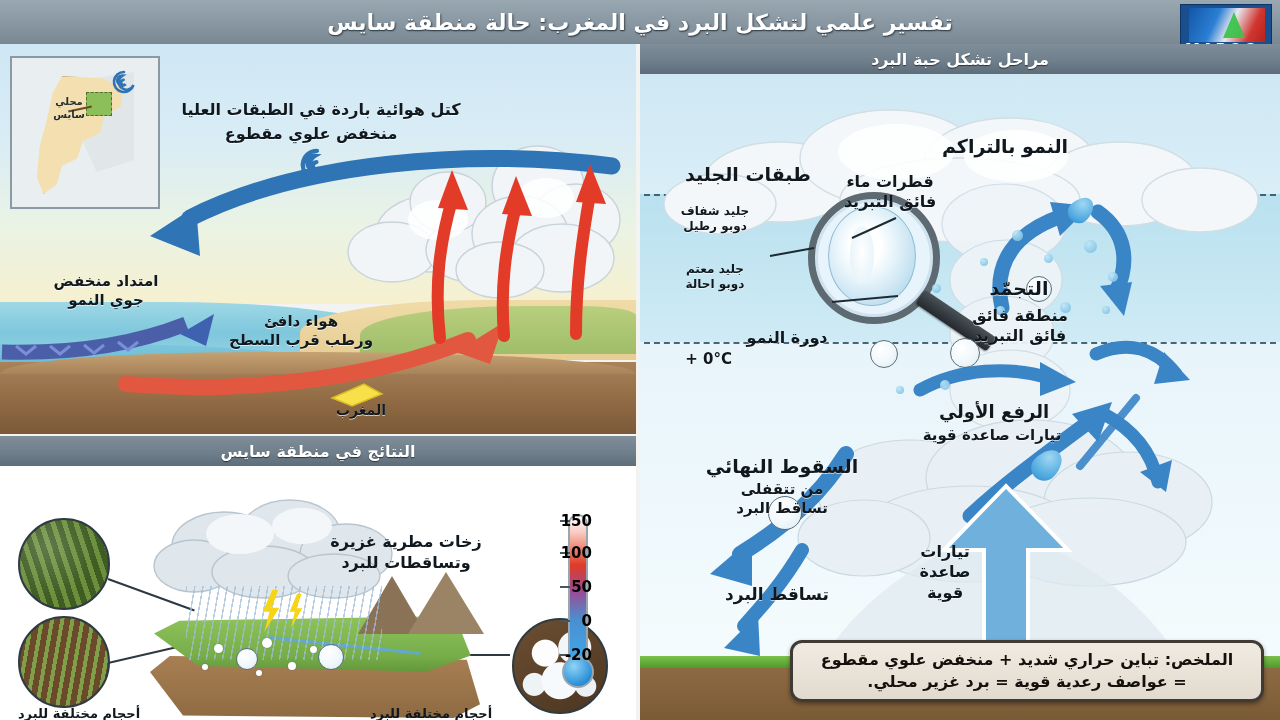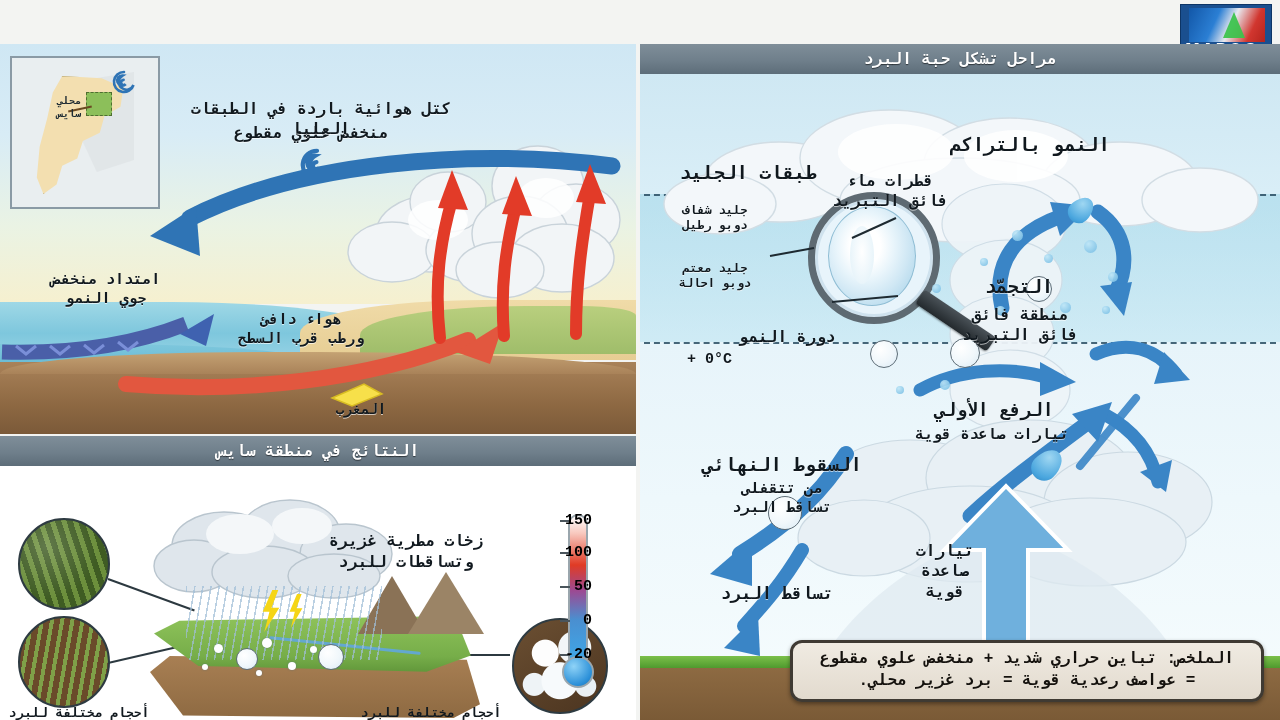--- a/index.html
+++ b/index.html
@@ -44,21 +44,21 @@
     border-bottom: 26px solid #38c24a; opacity:.92;
   }
   .logo .lw1, .logo .lw2 {
     position: absolute; left: 4px; color:#fff; font-weight: bold;
     font-family: "DejaVu Sans", sans-serif; letter-spacing: 2px; direction: ltr;
   }
   .logo .lw1 { top: 36px; font-size: 15px; }
   .logo .lw2 { top: 52px; font-size: 15px; }
 
   
-  .panel { position: absolute; overflow: hidden; font-family: Liberation Mono, monospace; }
+  .panel { position: absolute; overflow: hidden; }
   .panel-head {
     position: absolute; left: 0; top: 0; width: 100%; height: 30px;
     background: linear-gradient(180deg,#7f8e99 0%, #6f7f8b 55%, #5d6d79 100%);
     display:flex; align-items:center; justify-content:center;
     color:#fff; font-size:16px; font-weight:bold;
     text-shadow: 0 1px 1px rgba(0,0,0,.55);
     direction: rtl;
   }
 
   
@@ -254,21 +254,21 @@
   .grassC {
     position:absolute; left:0; top:612px; width:100%; height:12px;
     background: linear-gradient(180deg,#7cc04a,#4f9a2e);
   }
   .soilC {
     position:absolute; left:0; top:624px; width:100%; height:52px;
     background: linear-gradient(180deg,#8d6a42,#7a5a36);
   }
   .lblC { position:absolute; font-weight:bold; color:#10181e; direction:rtl; line-height:1.28;
           text-shadow: 0 1px 0 rgba(255,255,255,.6); }
-  #lblAccr   { right: 170px; top: 90px;  width: 210px; text-align:right; font-size:19px; }
+  #lblAccr   { right: 170px; top: 90px;  width: 210px; text-align:center; font-size:19px; }
   #lblDrops  { right: 310px; top: 128px; width: 160px; text-align:center; font-size:16px; }
   #lblIceLay { left: 18px;  top: 118px; width: 180px; text-align:center; font-size:19px; }
   #lblIce1   { left: 10px;  top: 160px; width: 130px; text-align:center; font-size:12px; }
   #lblIce2   { left: 10px;  top: 218px; width: 130px; text-align:center; font-size:12px; }
   #lblCycle  { left: 82px;  top: 284px; width: 130px; text-align:center; font-size:16px; }
   #lblFreeze { right: 196px; top: 232px; width: 130px; text-align:center; font-size:19px; }
   #lblSuper  { right: 180px; top: 262px; width: 160px; text-align:center; font-size:16px; }
   #lblZero   { right: 548px; top: 306px; width: 80px;  text-align:right; font-size:15px; direction:ltr; }
   #lblLift   { right: 196px; top: 356px; width: 180px; text-align:center; font-size:18px; }
   #lblLift2  { right: 188px; top: 382px; width: 200px; text-align:center; font-size:15px; }
@@ -331,20 +331,23 @@
     text-align:center; line-height:1.35; padding: 0 10px;
   }
 
   .arrowsvg { position:absolute; overflow:visible; pointer-events:none; }
 </style>
 </head>
 <body>
 
 <div id="stage">
 
+  <div class="titlebar">
+    <div class="ttxt">تفسير علمي لتشكل البرد في المغرب: حالة منطقة سايس</div>
+  </div>
   <div class="logo">
     <div class="flagbox"></div>
     <div class="lw1">MAROC</div>
     <div class="lw2">METEO</div>
   </div>
 
   <div class="panel" id="panelA">
     <div class="skyA"></div>
     <div class="seaA"></div>
     <div class="sandA"></div>

